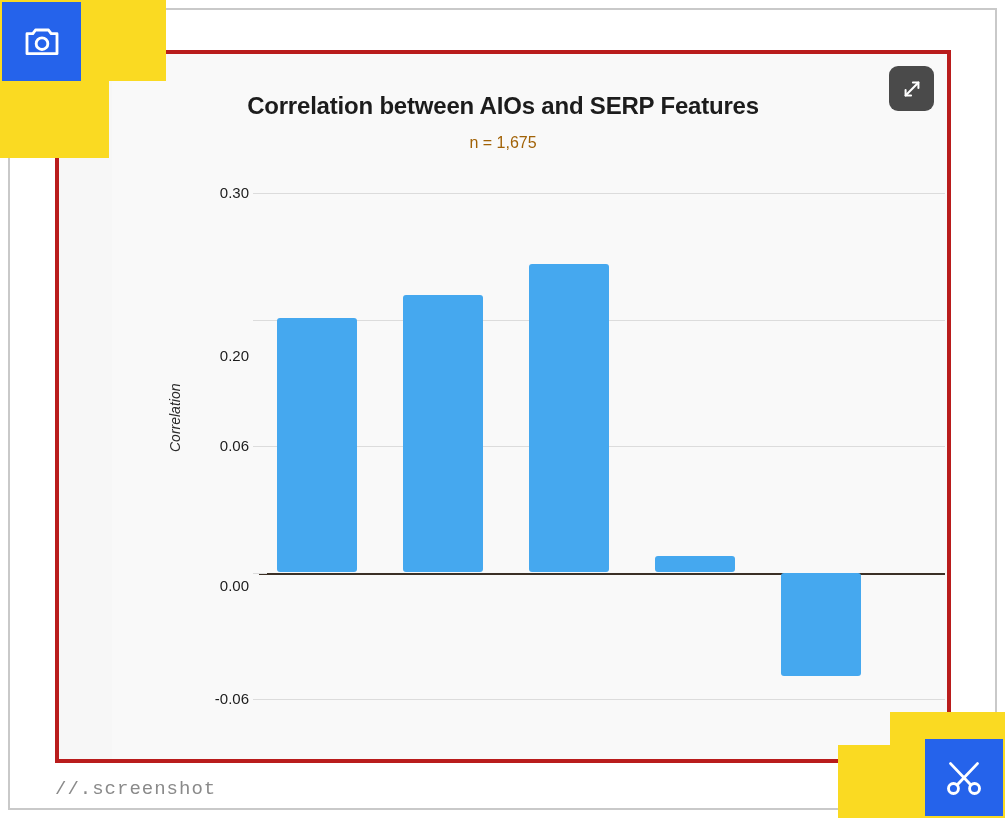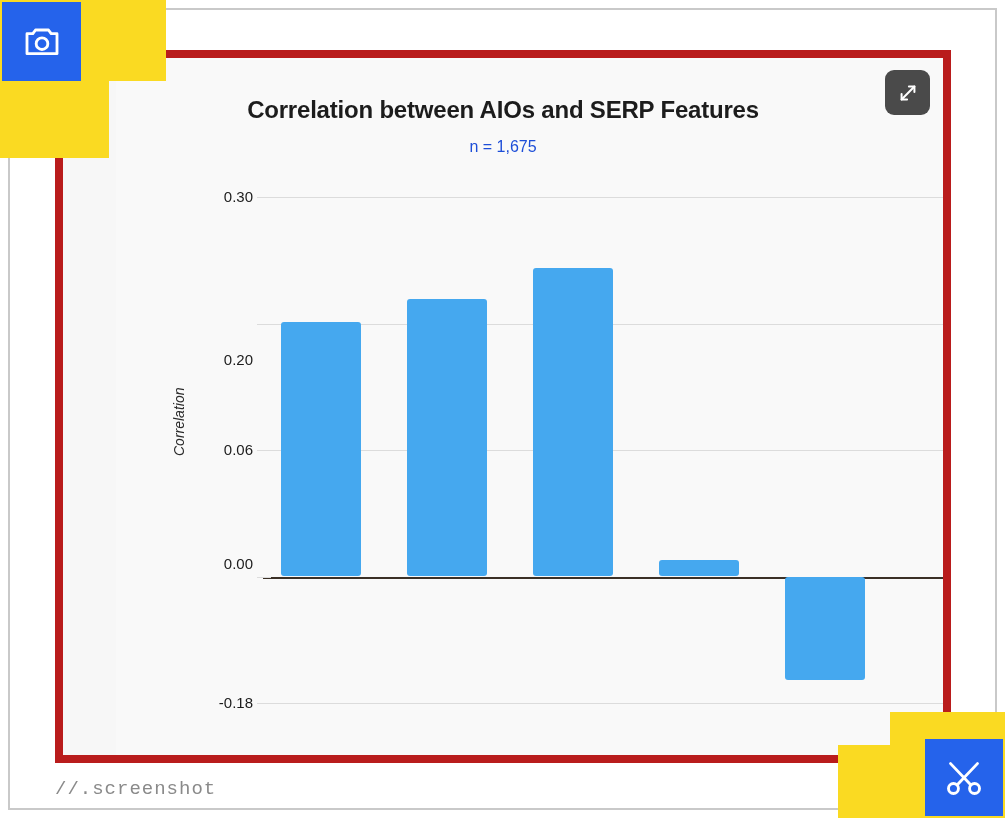--- a/index.html
+++ b/index.html
@@ -54,21 +54,21 @@
     width: 78px; height: 77px;
     background: #2563eb;
     display: flex; align-items: center; justify-content: center;
   }
   
   .chart-card {
     position: absolute;
     left: 55px; top: 50px;
     width: 896px; height: 713px;
     background: #f7f7f7;
-    border: 8px solid #b91c1c;
+    border: 4px solid #b91c1c;
     overflow: hidden;
   }
   .chart-inner {
     position: absolute;
     left: 53px; top: 0px;
     right: 0; bottom: 0;
     background: #f9f9f9;
   }
   .chart-title {
     position: absolute;
@@ -77,21 +77,21 @@
     font-size: 24px;
     font-weight: bold;
     color: #1c1c1c;
     letter-spacing: -0.2px;
   }
   .chart-subtitle {
     position: absolute;
     left: 0; right: 0; top: 80px;
     text-align: center;
     font-size: 16px;
-    color: #1d4ed8;
+    color: #a16207;
   }
   .expand-btn {
     position: absolute;
     right: 13px; top: 12px;
     width: 45px; height: 45px;
     border-radius: 9px;
     background: #4a4a4a;
     display: flex; align-items: center; justify-content: center;
     cursor: pointer;
   }
@@ -184,24 +184,24 @@
         <div class="ytick-dash" style="top: 139px;"></div>
         <div class="ytick" style="top: 130px;">0.30</div>
         <div class="gridline" style="top: 265.5px;"></div>
         <div class="ytick-dash" style="top: 265.5px;"></div>
         <div class="ytick" style="top: 256.5px; margin-top: 36px;">0.20</div>
         <div class="gridline" style="top: 392px;"></div>
         <div class="ytick-dash" style="top: 392px;"></div>
         <div class="ytick" style="top: 383px;">0.06</div>
         <div class="gridline zero" style="top: 518.5px;"></div>
         <div class="ytick-dash" style="top: 518.5px;"></div>
-        <div class="ytick" style="top: 497px;">0.00</div>
+        <div class="ytick" style="top: 523px;">0.00</div>
         <div class="gridline" style="top: 645px;"></div>
         <div class="ytick-dash" style="top: 645px;"></div>
-        <div class="ytick" style="top: 636px;">-0.18</div>
+        <div class="ytick" style="top: 636px;">-0.06</div>
         <div class="yaxis-label">Correlation</div>
         <div class="bar" style="left: 218px; width: 80px; background: rgb(69, 168, 239); top: 264.235px; height: 254.265px;"></div>
         <div class="xtick" style="left: 258px;">PAA</div>
         <div class="bar" style="left: 344px; width: 80px; background: rgb(69, 168, 239); top: 241.465px; height: 277.035px;"></div>
         <div class="xtick" style="left: 384px;">FS</div>
         <div class="bar" style="left: 470px; width: 80px; background: rgb(69, 168, 239); top: 209.84px; height: 308.66px;"></div>
         <div class="xtick" style="left: 510px;">D&amp;F</div>
         <div class="bar" style="left: 596px; width: 80px; background: rgb(69, 168, 239); top: 502.055px; height: 16.445px;"></div>
         <div class="xtick" style="left: 636px;">Knowledge panel</div>
         <div class="bar" style="left: 722px; width: 80px; background: rgb(69, 168, 239); top: 518.5px; height: 103.73px;"></div>

